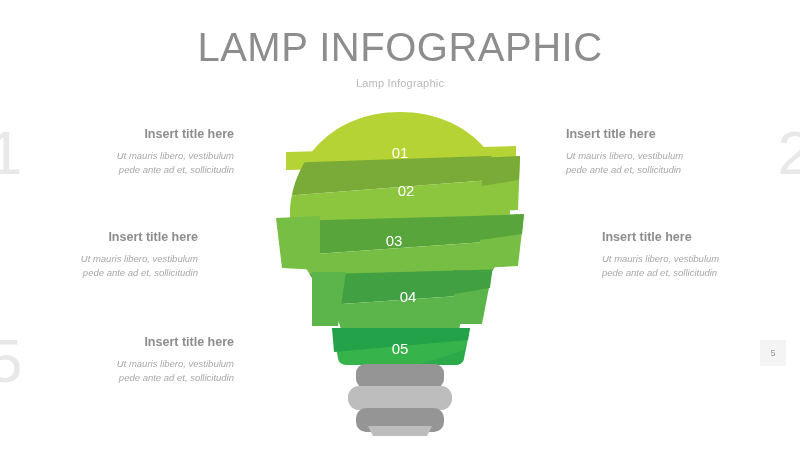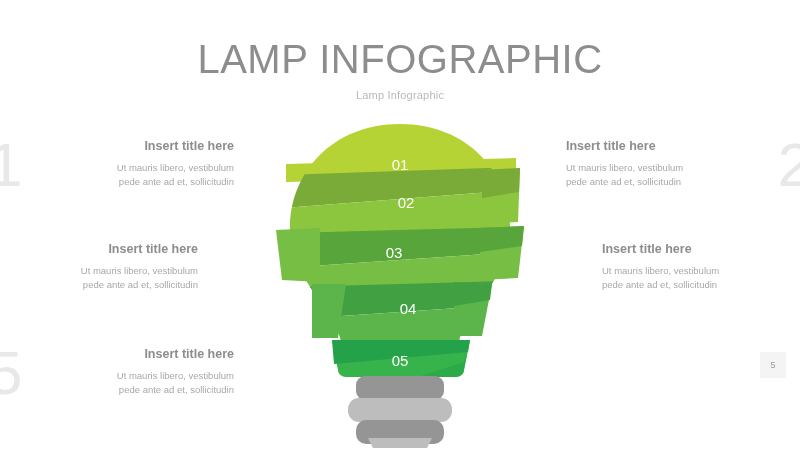--- a/index.html
+++ b/index.html
@@ -10,21 +10,21 @@
     width: 800px;
     height: 450px;
     background: #ffffff;
     font-family: "Liberation Sans", sans-serif;
     overflow: hidden;
     position: relative;
   }
 
   #slide {
     position: absolute;
-    left: 0; top: 12px;
+    left: 0; top: 0;
     width: 800px;
     height: 380px;
     background: #ffffff;
   }
 
   
   #header {
     position: absolute;
     left: 0;
     top: 24px;
@@ -58,20 +58,21 @@
     line-height: 16px;
     font-weight: 700;
     margin-bottom: 7px;
     white-space: nowrap;
   }
   .block .b-body {
     font-size: 9.5px;
     color: #a8a8a8;
     line-height: 14px;
     font-weight: 400;
+    font-style: italic;
   }
   .block.left {
     text-align: right;
   }
   .block.right {
     text-align: left;
   }
   .bignum {
     position: absolute;
     font-size: 62px;

